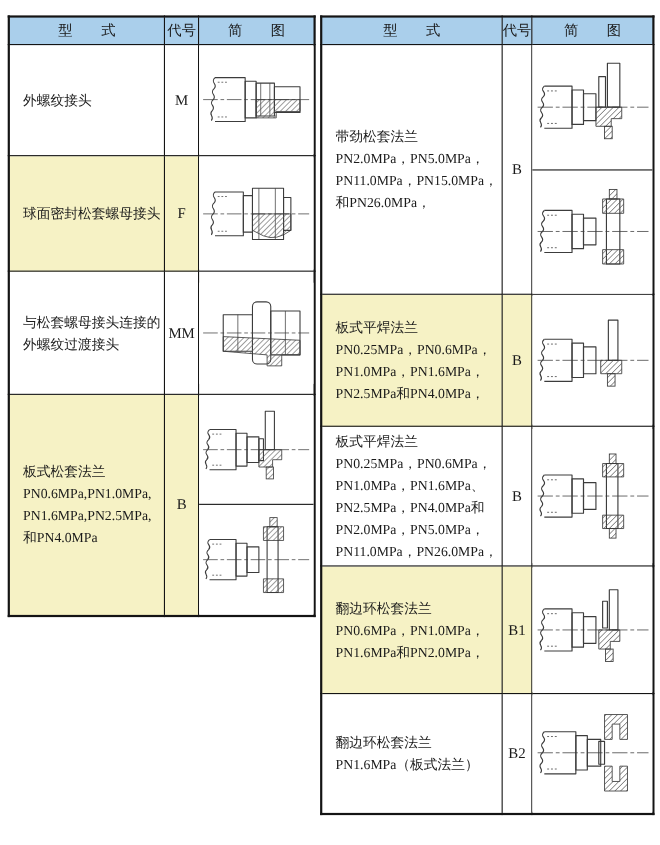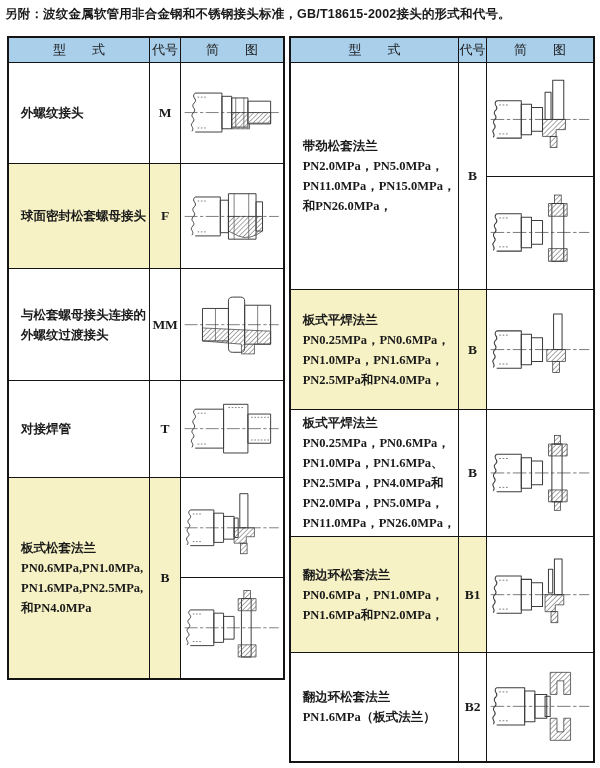--- a/index.html
+++ b/index.html
@@ -14,21 +14,21 @@
     font-family:"Liberation Serif","DejaVu Serif",serif;
     overflow:hidden;
   }
   .title{
     font-family:"Liberation Sans","DejaVu Sans",sans-serif;
     font-weight:bold;font-size:12.5px;line-height:15px;
     padding:7px 4px 0 5px;white-space:nowrap;letter-spacing:.2px;
   }
   .tables{display:flex;gap:4px;margin:14px 5px 0 7px;align-items:flex-start;}
   table{border-collapse:collapse;table-layout:fixed;border:2px solid var(--border);padding-left:23px;}
-  th,td{border:1.4px solid var(--border);padding:0;font-weight:bold;}
+  th,td{border:1.4px solid var(--border);padding:0;}
   thead th{
     background:var(--header-bg);
     font-weight:normal;font-size:13px;height:24px;text-align:center;
   }
   .type-cell{padding:3px 3px 3px 12px;font-size:12.5px;vertical-align:middle;}
   .type-line{line-height:20px;white-space:nowrap;}
   .code-cell{text-align:center;font-size:13.5px;vertical-align:middle;}
   .diagram-cell{padding:0;vertical-align:middle;}
   .diag-stack{display:flex;flex-direction:column;width:100%;}
   .diagram-box{flex:1 1 50%;min-height:0;display:flex;align-items:center;justify-content:center;overflow:hidden;background:#ffffff;}
@@ -42,21 +42,20 @@
 
 <svg class="defs-holder" aria-hidden="true">
   <defs>
     <pattern id="hatch" width="4.2" height="4.2" patternUnits="userSpaceOnUse" patternTransform="rotate(45)">
       <line x1="0" y1="0" x2="0" y2="4.2" stroke="#5a5a5a" stroke-width="1.3"></line>
     </pattern>
   </defs>
 </svg>
 
 <div class="page">
-  <div class="title">另附：波纹金属软管用非合金钢和不锈钢接头标准，GB/T18615-2002接头的形式和代号。</div>
 
   <div class="tables">
 
     <table class="conn-table">
       <colgroup>
           <col style="width:139px">
           <col style="width:32px">
           <col style="width:113px">
         </colgroup>
       <thead>
@@ -132,44 +131,20 @@
                     <rect x="56" y="16" width="20" height="68" rx="5" fill="none" stroke="#3c3c3c" stroke-width="1.2" stroke-linejoin="round"></rect>
                     <rect x="76" y="26" width="32" height="48" fill="none" stroke="#3c3c3c" stroke-width="1.2" stroke-linejoin="round"></rect>
                     <line x1="40" y1="30" x2="40" y2="70" stroke="#3c3c3c" stroke-width="0.8"></line>
                     <line x1="92" y1="26" x2="92" y2="74" stroke="#3c3c3c" stroke-width="0.8"></line>
                     <path d="M24,54 L108,58 V74 H88 V86 H72 V74 L24,70 Z" fill="url(#hatch)" stroke="#3c3c3c" stroke-width="0.9"></path>
                   </svg>
                 </div>
               </div>
             </td>
           </tr>
-          <tr style="height: 97px;">
-            <td class="type-cell">
-              <div class="type-line">对接焊管</div>
-            </td>
-            <td class="code-cell">T</td>
-            <td class="diagram-cell">
-              <div class="diag-stack" style="height: 94px;">
-                <div class="diagram-box">
-                  <svg viewBox="0 0 120 100" preserveAspectRatio="xMidYMid meet">
-                    <line x1="2" y1="50" x2="118" y2="50" stroke="#3c3c3c" stroke-width="0.8" stroke-dasharray="16 3 4 3"></line>
-                    <path d="M15,26 H50 V74 H15" fill="none" stroke="#3c3c3c" stroke-width="1.2" stroke-linejoin="round"></path>
-                    <path d="M15,26 c-6,5.76 4,6.720000000000001 -1,12 c-6,5.76 4,6.720000000000001 -1,12 c-6,5.76 4,6.720000000000001 -1,12 c-5,4.800000000000001 3,5.76 -1,11.040000000000001" fill="none" stroke="#3c3c3c" stroke-width="1.2" stroke-linejoin="round"></path>
-                    <line x1="18" y1="31" x2="30" y2="31" stroke="#3c3c3c" stroke-width="0.8" stroke-dasharray="2 2"></line>
-                    <line x1="18" y1="69" x2="30" y2="69" stroke="#3c3c3c" stroke-width="0.8" stroke-dasharray="2 2"></line>
-                    <rect x="50" y="20" width="30" height="60" fill="none" stroke="#3c3c3c" stroke-width="1.2" stroke-linejoin="round"></rect>
-                    <rect x="80" y="32" width="28" height="36" fill="none" stroke="#3c3c3c" stroke-width="1.2" stroke-linejoin="round"></rect>
-                    <line x1="84" y1="36" x2="106" y2="36" stroke="#3c3c3c" stroke-width="0.8" stroke-dasharray="2 2"></line>
-                    <line x1="84" y1="64" x2="106" y2="64" stroke="#3c3c3c" stroke-width="0.8" stroke-dasharray="2 2"></line>
-                    <line x1="56" y1="24" x2="76" y2="24" stroke="#3c3c3c" stroke-width="0.8" stroke-dasharray="2 2"></line>
-                  </svg>
-                </div>
-              </div>
-            </td>
-          </tr>
           <tr class="hl" style="height: 201px; border-radius: 19px;">
             <td class="type-cell">
               <div class="type-line">板式松套法兰</div>
               <div class="type-line">PN0.6MPa,PN1.0MPa,</div>
               <div class="type-line">PN1.6MPa,PN2.5MPa,</div>
               <div class="type-line">和PN4.0MPa</div>
             </td>
             <td class="code-cell">B</td>
             <td class="diagram-cell">
               <div class="diag-stack" style="height: 198px;">

